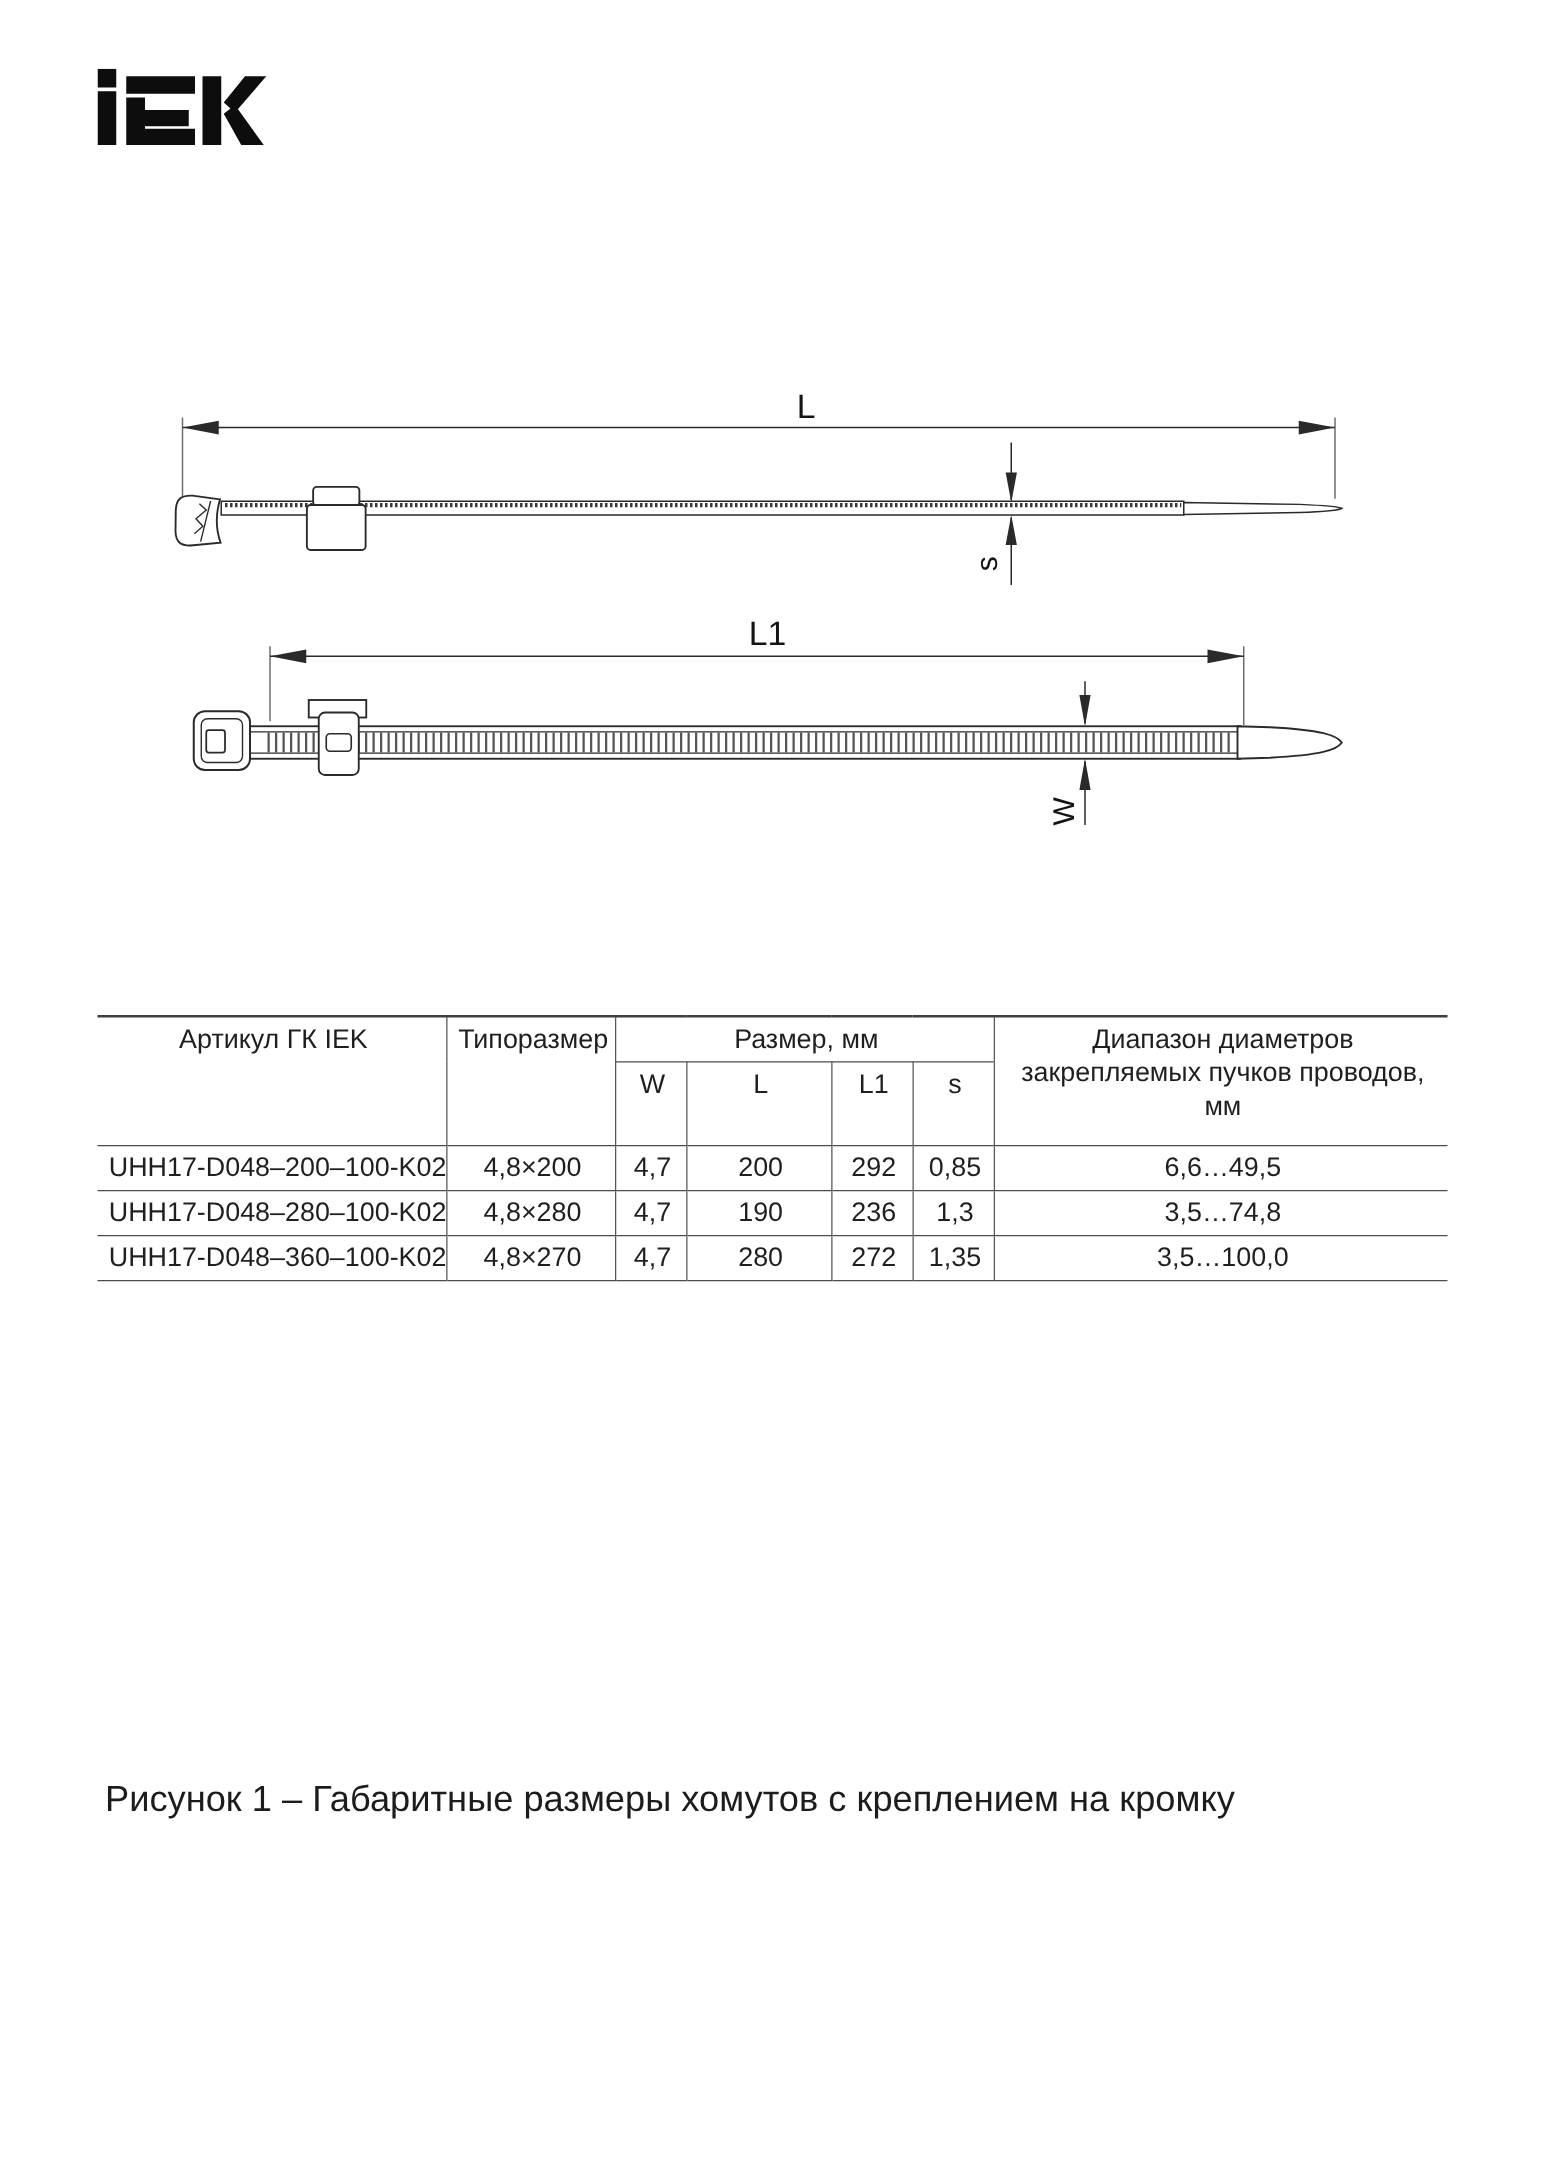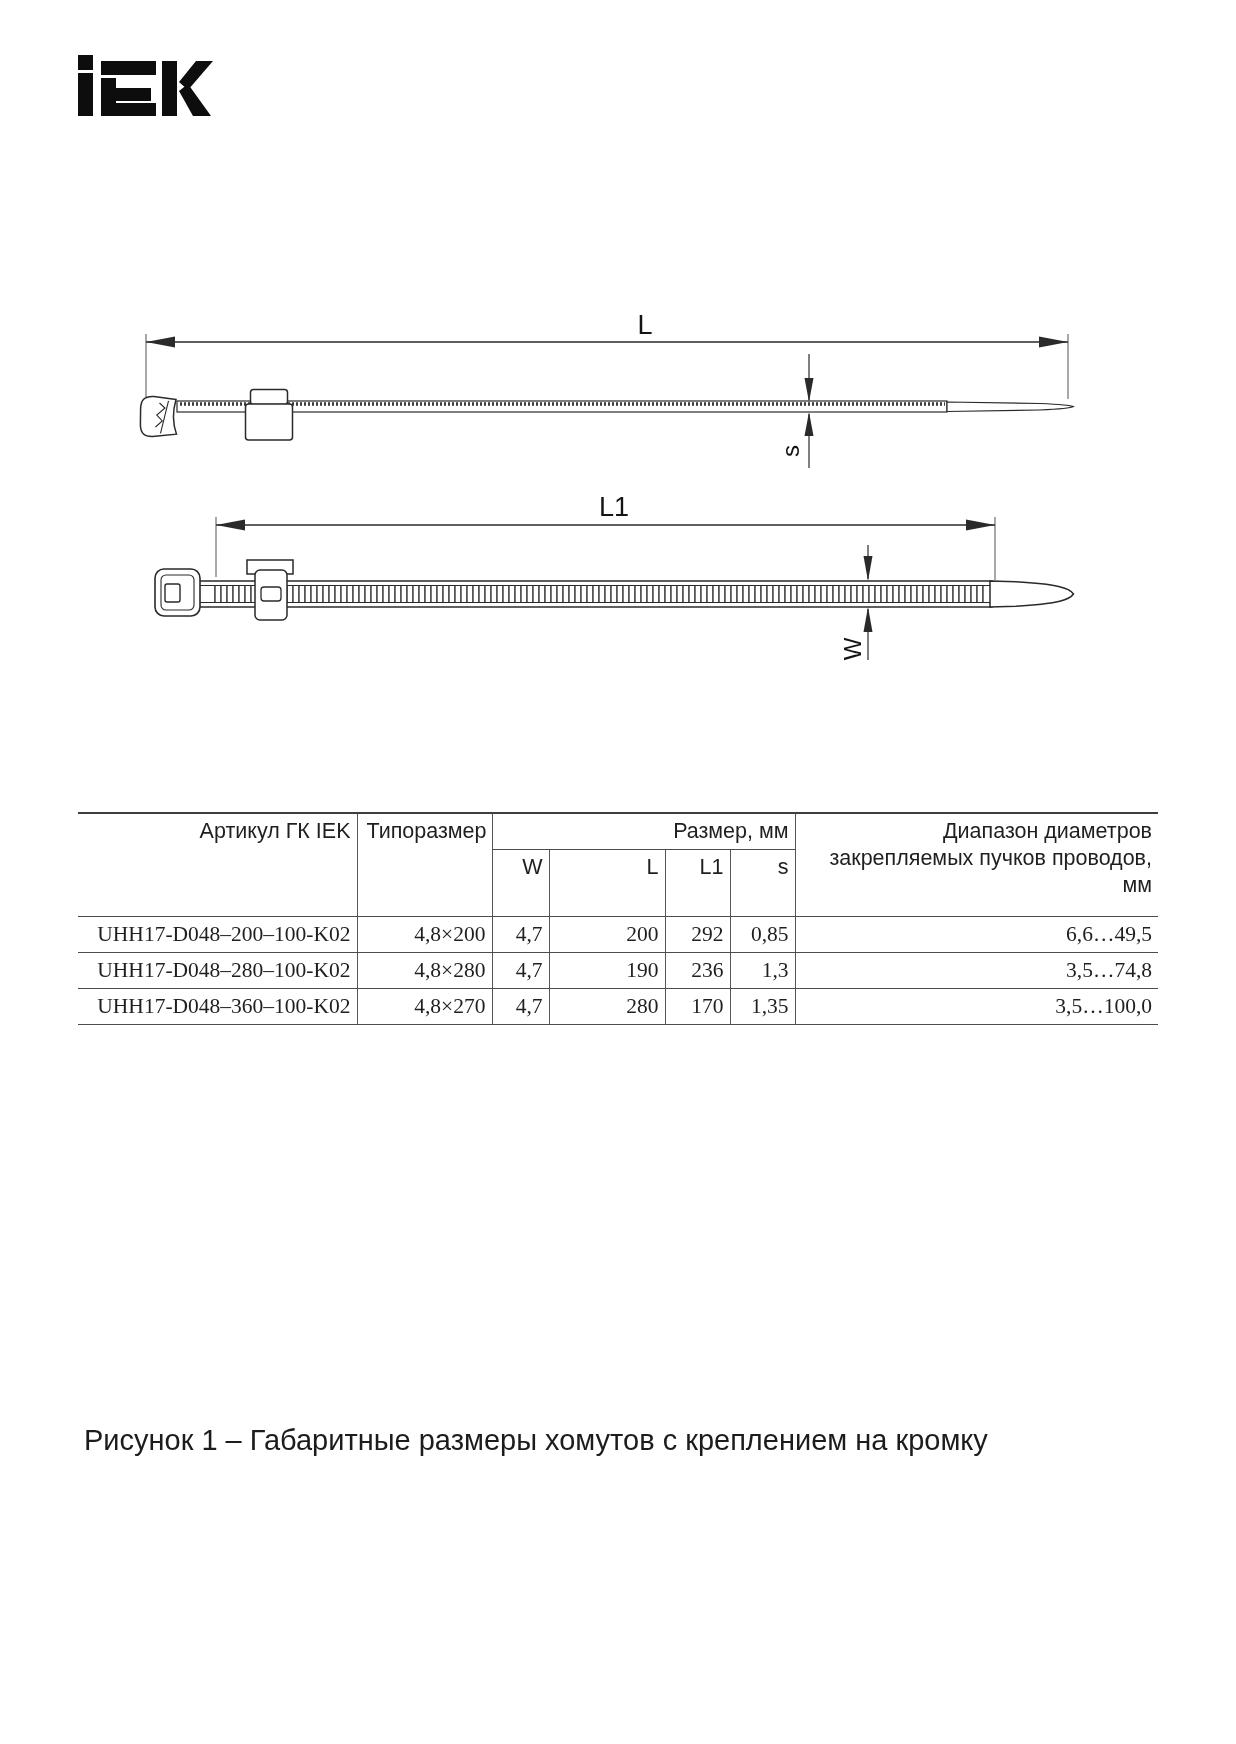--- a/index.html
+++ b/index.html
@@ -13,28 +13,28 @@
   }
   .logo { position:absolute; left:78px; top:55px; }
   .diagram { position:absolute; left:0; top:0; }
   .dims {
     position:absolute; left:78px; top:812px; width:1080px;
     border-collapse:collapse; table-layout:fixed;
     font-size:21.5px; line-height:1.25; color:#1f1f1f;
     border-top:2.5px solid #3e3e3e;
   }
   .dims th, .dims td {
-    font-weight:400; text-align:right;
+    font-weight:400; text-align:center;
     padding:4px 6px 4px 9px;
     overflow:hidden; white-space:normal;
   }
   .dims thead th { vertical-align:top; }
   .dims thead tr.h1 { height:33px; }
   .dims thead tr.h2 { height:67px; }
-  .dims tbody tr { height:35px;font-family:Liberation Serif, serif; }
+  .dims tbody tr { height:35px; }
   .dims tbody td { vertical-align:middle; white-space:nowrap; }
   .bl { border-left:1.5px solid #565656; }
   .bb { border-bottom:1.5px solid #4c4c4c; }
   .caption {
     position:absolute; left:84px; top:1424px;
     font-size:29px; color:#1c1c1c; white-space:nowrap;
   }
 </style>
 </head>
 <body>
@@ -169,21 +169,21 @@
         <td class="bl bb">190</td>
         <td class="bl bb">236</td>
         <td class="bl bb">1,3</td>
         <td class="bl bb">3,5…74,8</td>
       </tr>
       <tr>
         <td class="bb">UHH17-D048–360–100-K02</td>
         <td class="bl bb">4,8×270</td>
         <td class="bl bb">4,7</td>
         <td class="bl bb">280</td>
-        <td class="bl bb">170</td>
+        <td class="bl bb">272</td>
         <td class="bl bb">1,35</td>
         <td class="bl bb">3,5…100,0</td>
       </tr>
     </tbody>
   </table>
 
   <div class="caption">Рисунок 1 – Габаритные размеры хомутов с креплением на кромку</div>
 
 </div>
 

